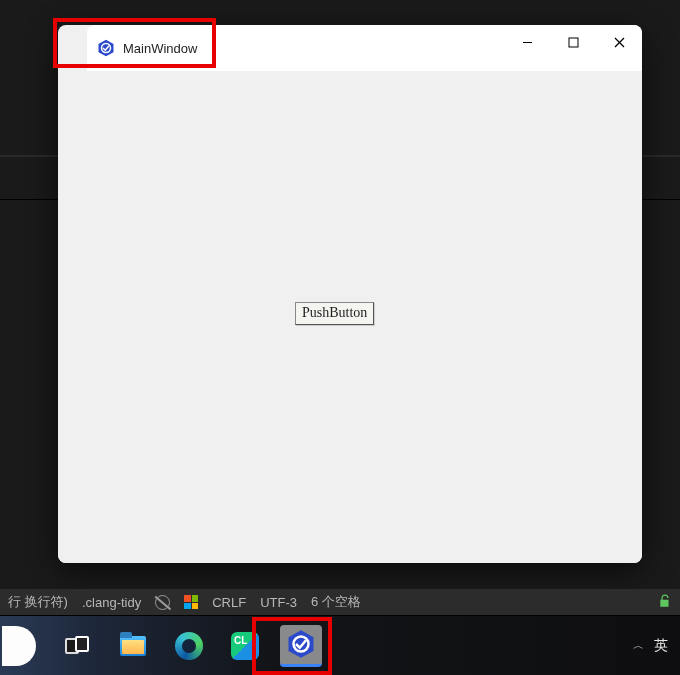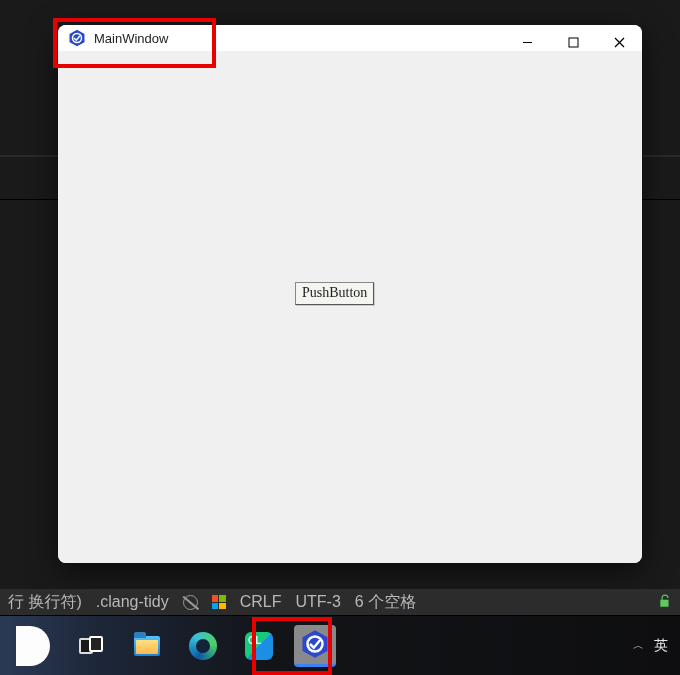--- a/index.html
+++ b/index.html
@@ -17,27 +17,28 @@
     top: 25px;
     width: 584px;
     height: 538px;
     background: #f0f0f0;
     border-radius: 8px;
     box-shadow: 0 8px 30px rgba(0,0,0,0.6);
     display: flex;
     flex-direction: column;
   }
   .titlebar {
-    height: 26px;
+    height: 46px;
     background: #fff;
     border-radius: 8px 8px 0 0;
     display: flex;
     align-items: center;
     padding-left: 10px;
     position: relative;
+    margin-left: 29px;
   }
   .titlebar .app-icon {
     width: 18px; height: 18px; margin-right: 8px;
     display: inline-flex; align-items: center; justify-content: center;
   }
   .titlebar .title { font-size: 13px; color: #222; }
   .win-controls {
     position: absolute; right: 0; top: 0; height: 34px; display: flex;
   }
   .win-btn {
@@ -74,21 +75,21 @@
   }
   .annot.top { left: 53px; top: 18px; width: 163px; height: 50px; }
   .annot.bottom { left: 252px; top: 617px; width: 80px; height: 58px; }
 
   
   .ide-status {
     position: absolute;
     left: 0; right: 0; top: 589px; height: 26px;
     background: #2c2c2c;
     color: #b8b8b8;
-    font-size: 16px;
+    font-size: 13px;
     display: flex;
     align-items: center;
     gap: 14px;
     padding: 0 8px;
   }
   .ide-status .sp { flex: 0 0 auto; }
   .ide-status .lock { color: #5ec95e; font-size: 14px; margin-left: auto; }
   .strike-o {
     width: 15px; height: 15px; border: 1.5px solid #9a9a9a; border-radius: 50%;
     position: relative; display: inline-block;
@@ -110,21 +111,21 @@
 
   
   .taskbar {
     position: absolute;
     left: 0; right: 0; bottom: 0; height: 59px;
     background: linear-gradient(90deg, #2a3a55 0%, #1d2638 15%, #121417 40%, #0e0e10 100%);
     display: flex;
     align-items: center;
   }
   .taskbar-inner {
-    display: flex; align-items: center; gap: 14px; padding-left: 16px;
+    display: flex; align-items: center; gap: 14px; padding-left: 2px;
   }
   .start-pill {
     width: 34px; height: 40px;
     background: #fdfdfd;
     border-top-right-radius: 22px;
     border-bottom-right-radius: 22px;
     margin-right: 6px;
   }
   .tb-icon {
     width: 42px; height: 42px; display:flex; align-items:center; justify-content:center;

